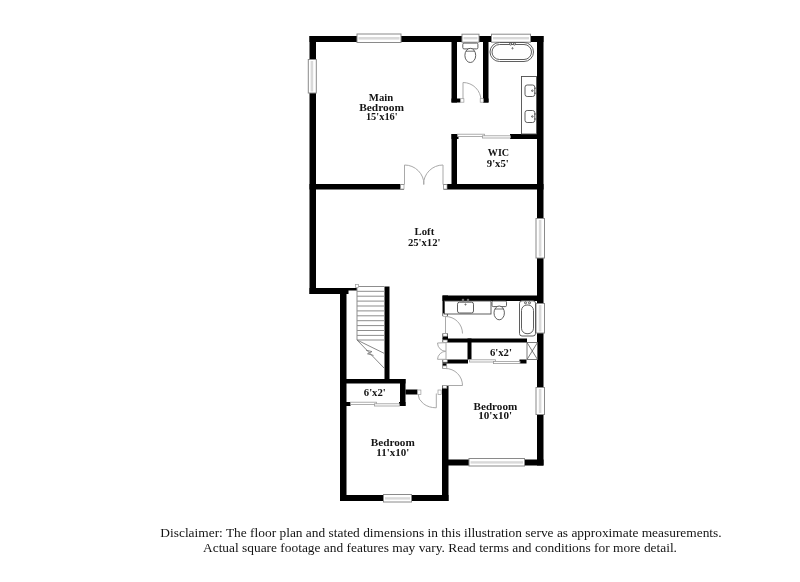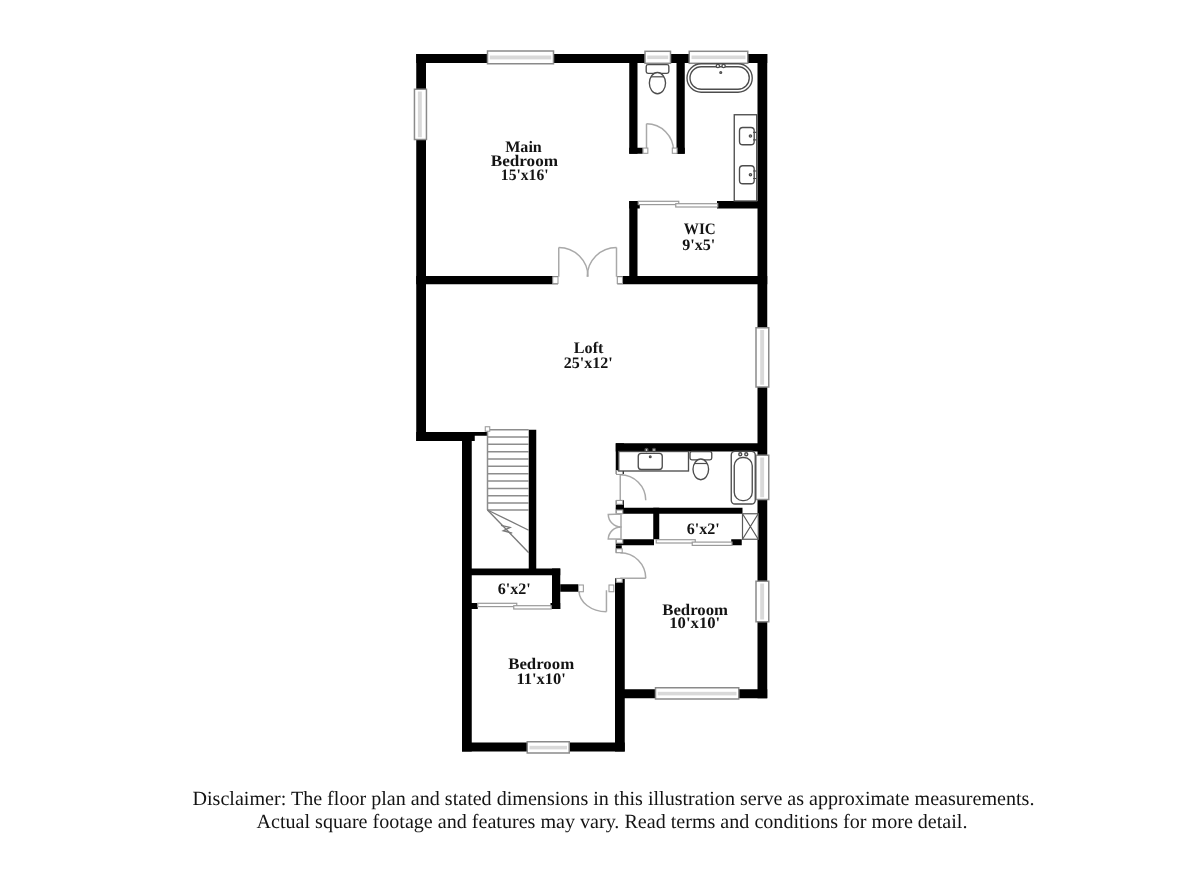--- a/index.html
+++ b/index.html
@@ -1,16 +1,16 @@
 <!DOCTYPE html>
 <html><head>
 <meta charset="utf-8">
 <style>
 html,body{margin:0;padding:0;background:#fff;}
-#page{position:relative;width:704px;height:582px;background:#fff;overflow:hidden;}
+#page{position:relative;width:704px;height:582px;background:#fff;overflow:hidden;padding-left:32px;}
 svg{display:block;}
 text{font-family:"Liberation Serif",serif;fill:#141414;}
 .lbl{font-weight:bold;}
 </style>
 </head>
 <body>
 <div id="page">
 <svg width="800" height="582" viewBox="0 0 800 582">
 
 <rect x="0" y="0" width="800" height="582" fill="#ffffff"></rect>

